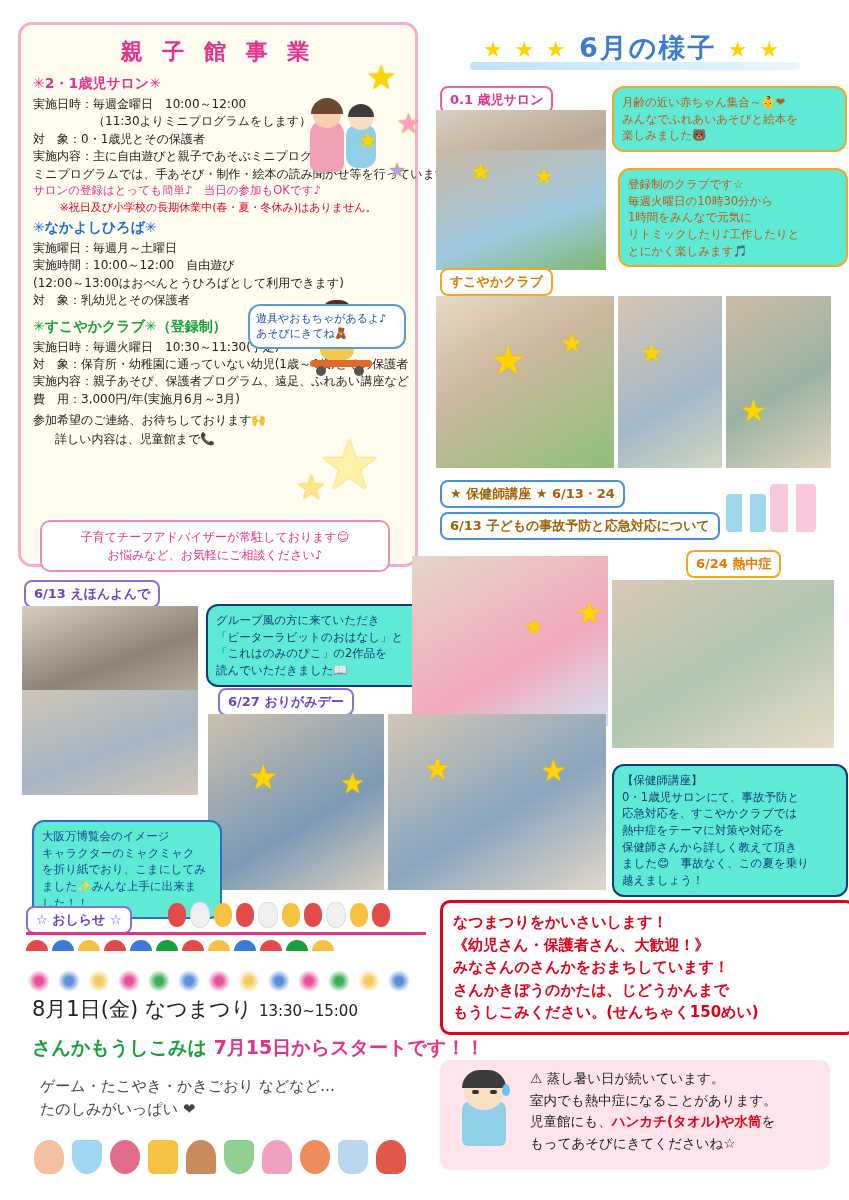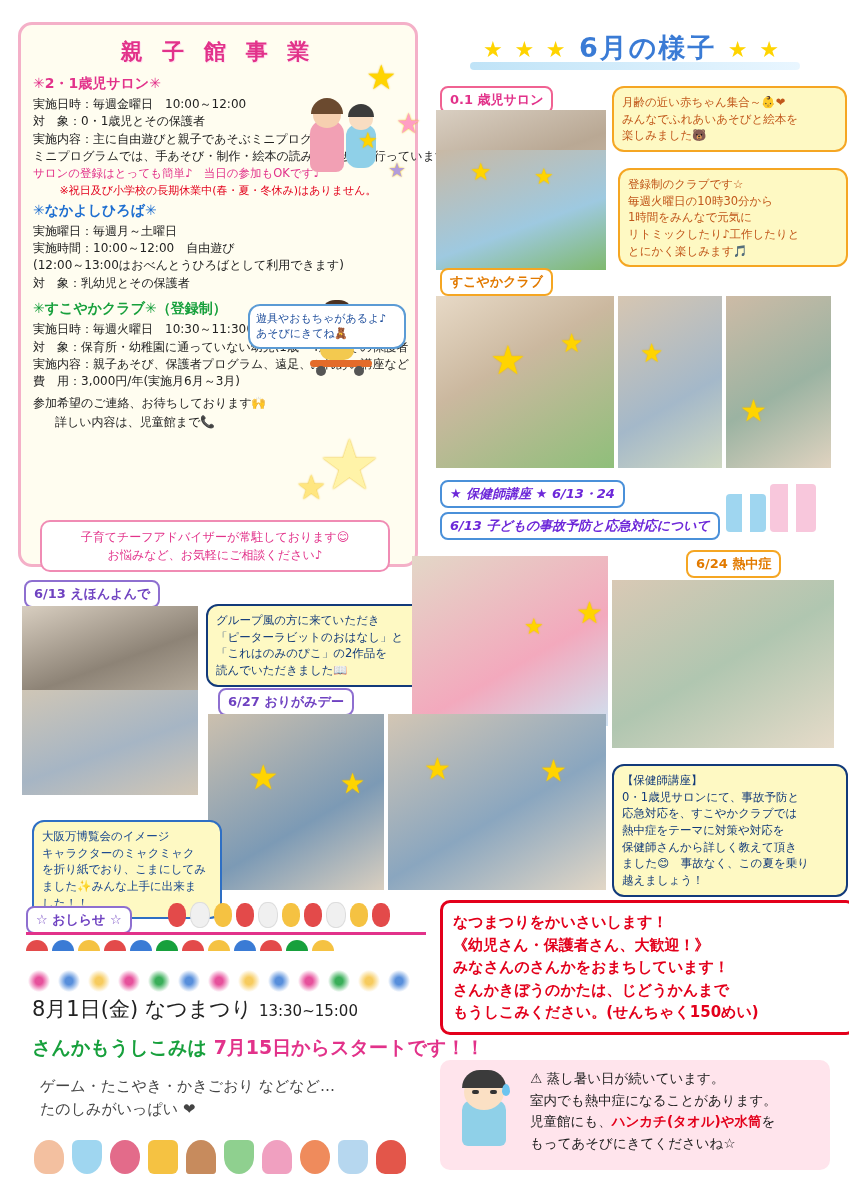--- a/index.html
+++ b/index.html
@@ -51,26 +51,26 @@
   }
   .hdr-star{color:#ffd400;font-size:22px;}
 
   
   .chip{
     background:#fff;border:2px solid;border-radius:8px;
     padding:3px 8px;font-size:13px;font-weight:bold;white-space:nowrap;
   }
   .chip-pink{border-color:#f06292;color:#e2328a;}
   .chip-orange{border-color:#f5a623;color:#e27a00;}
-  .chip-blue{border-color:#4a90d9;color:#6d28d9;font-style:italic;}
+  .chip-blue{border-color:#4a90d9;color:#a16207;}
   .chip-purple{border-color:#8e6fd0;color:#6f42c1;}
 
   
   .bubble{
-    background:#fef9c3;border:2px solid;border-radius:12px;
+    background:#5eead4;border:2px solid;border-radius:12px;
     padding:6px 8px;font-size:11.5px;line-height:1.45;
   }
   .b-orange{border-color:#f5a623;color:#c1571a;}
   .b-blue{border-color:#2e6fc4;color:#17468f;margin-top:36px;}
   .b-navy{border-color:#123a7a;color:#123a7a;}
 
   
   .photo{background:#cfcfcf;overflow:hidden;position:absolute;}
 
   .star{
@@ -107,20 +107,21 @@
 </style>
 </head>
 <body>
 
 <div class="abs" id="program-panel">
   <div id="program-title">親 子 館 事 業</div>
 
   <div class="sect-head sect-pink">✳2・1歳児サロン✳</div>
   <div class="lines">
     <div>実施日時：毎週金曜日　10:00～12:00</div>
+    <div>　　　　　（11:30よりミニプログラムをします）</div>
     <div>対　象：0・1歳児とその保護者</div>
     <div>実施内容：主に自由遊びと親子であそぶミニプログラム</div>
     <div>ミニプログラムでは、手あそび・制作・絵本の読み聞かせ等を行っています🧸</div>
   </div>
   <div class="note-pink">サロンの登録はとっても簡単♪　当日の参加もOKです♪</div>
   <div class="note-red">※祝日及び小学校の長期休業中(春・夏・冬休み)はありません。</div>
 
   <div class="sect-head sect-blue">✳なかよしひろば✳</div>
   <div class="lines">
     <div>実施曜日：毎週月～土曜日</div>

